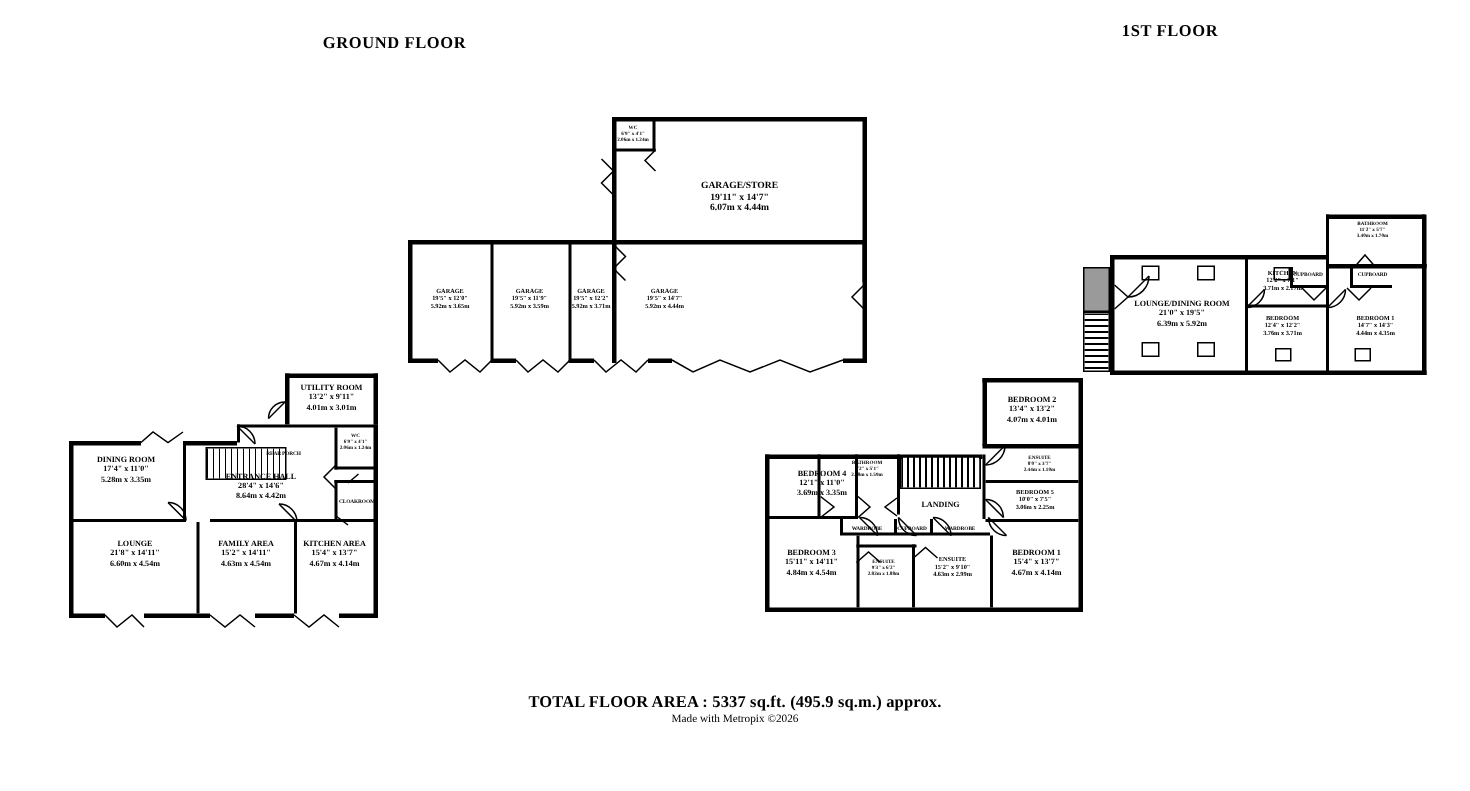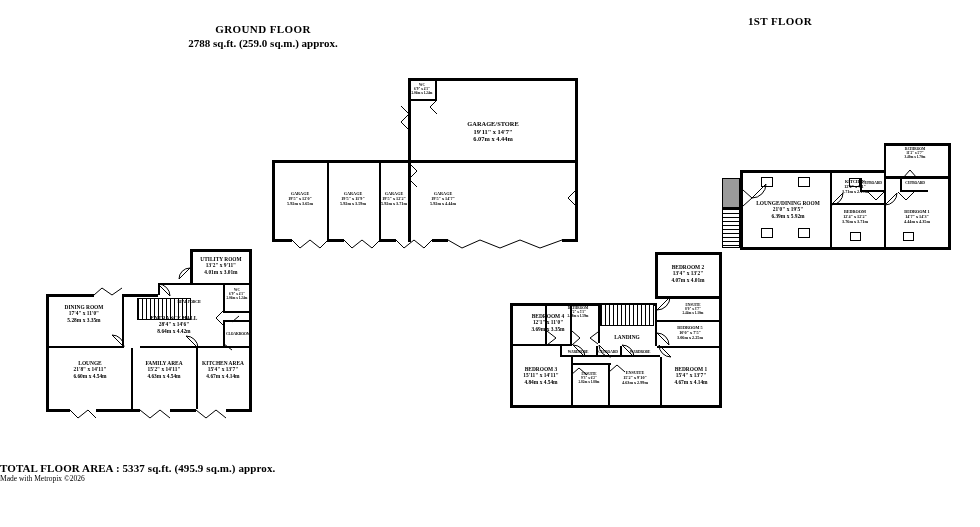--- a/index.html
+++ b/index.html
@@ -7,21 +7,21 @@
     width:980px;height:527px;position:relative;overflow:hidden;
     font-family:"Liberation Sans", sans-serif;color:#000;
   }
   .canvas{position:absolute;inset:0;font-family:Liberation Serif, serif;}
 
   
   .floor-title{position:absolute;text-align:center;line-height:1.28;}
   .floor-title .ft-name{font-size:11px;font-weight:bold;letter-spacing:.4px;}
   .floor-title .ft-area{font-size:11px;font-weight:bold;}
 
-  .footer{position:absolute;left:0;right:0;text-align:left;}
+  .footer{position:absolute;left:0;right:0;text-align:center;}
   .footer .total{font-size:11px;font-weight:bold;letter-spacing:.1px;}
   .footer .note{font-size:7.5px;line-height:1.45;margin-top:3px;}
 
   
   .wall{position:absolute;background:#000;}
   .wthin{position:absolute;background:#000;}
 
   
   .rl{position:absolute;text-align:center;line-height:1.18;white-space:nowrap;
       transform:translateX(-50%);}
@@ -47,21 +47,20 @@
   
   svg.overlay{position:absolute;left:0;top:0;width:980px;height:527px;pointer-events:none;}
 </style>
 </head>
 <body>
 
 <div class="canvas">
 
   <div class="floor-title" style="left:138px;top:22px;width:250px;">
     <div class="ft-name">GROUND FLOOR</div>
-    <div class="ft-area">2788 sq.ft. (259.0 sq.m.) approx.</div>
   </div>
 
   <div class="floor-title" style="left:655px;top:14px;width:250px;">
     <div class="ft-name">1ST FLOOR</div>
   </div>
 
   <div class="wall" style="left:408px;top:78px;width:170px;height:3px;"></div>
   <div class="wall" style="left:575px;top:78px;width:3px;height:110px;"></div>
   <div class="wall" style="left:408px;top:78px;width:3px;height:85px;"></div>
 

